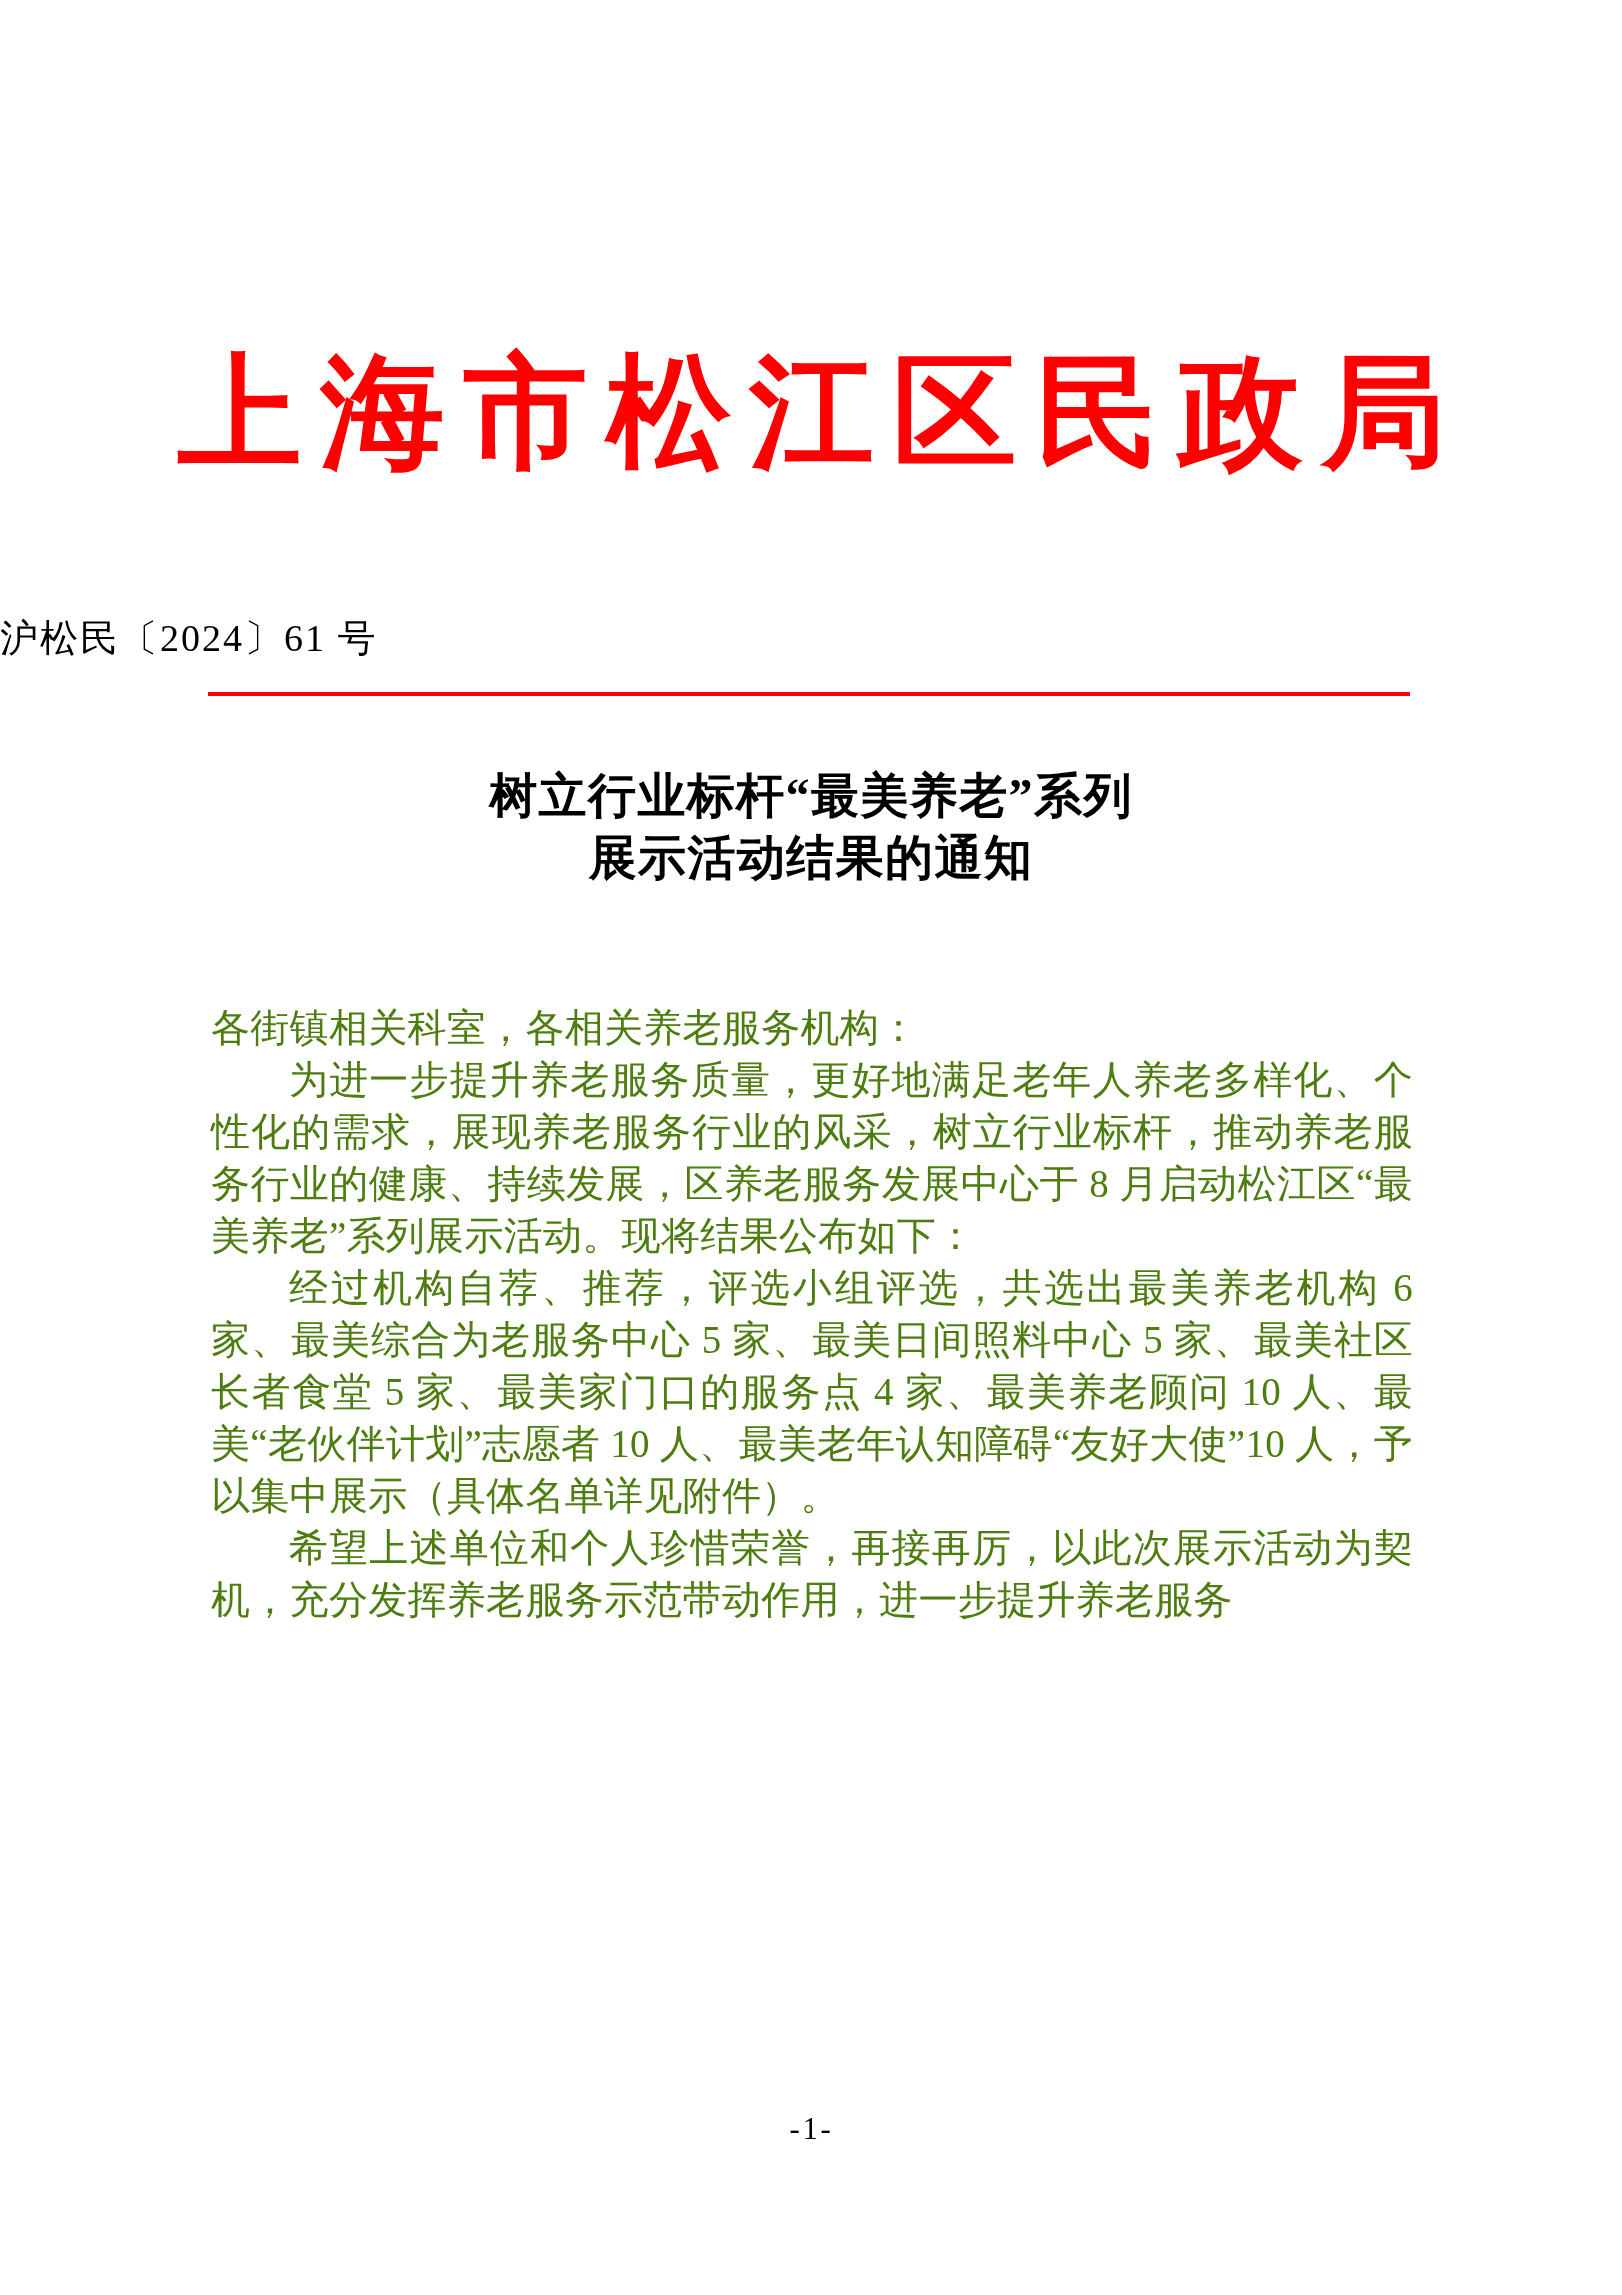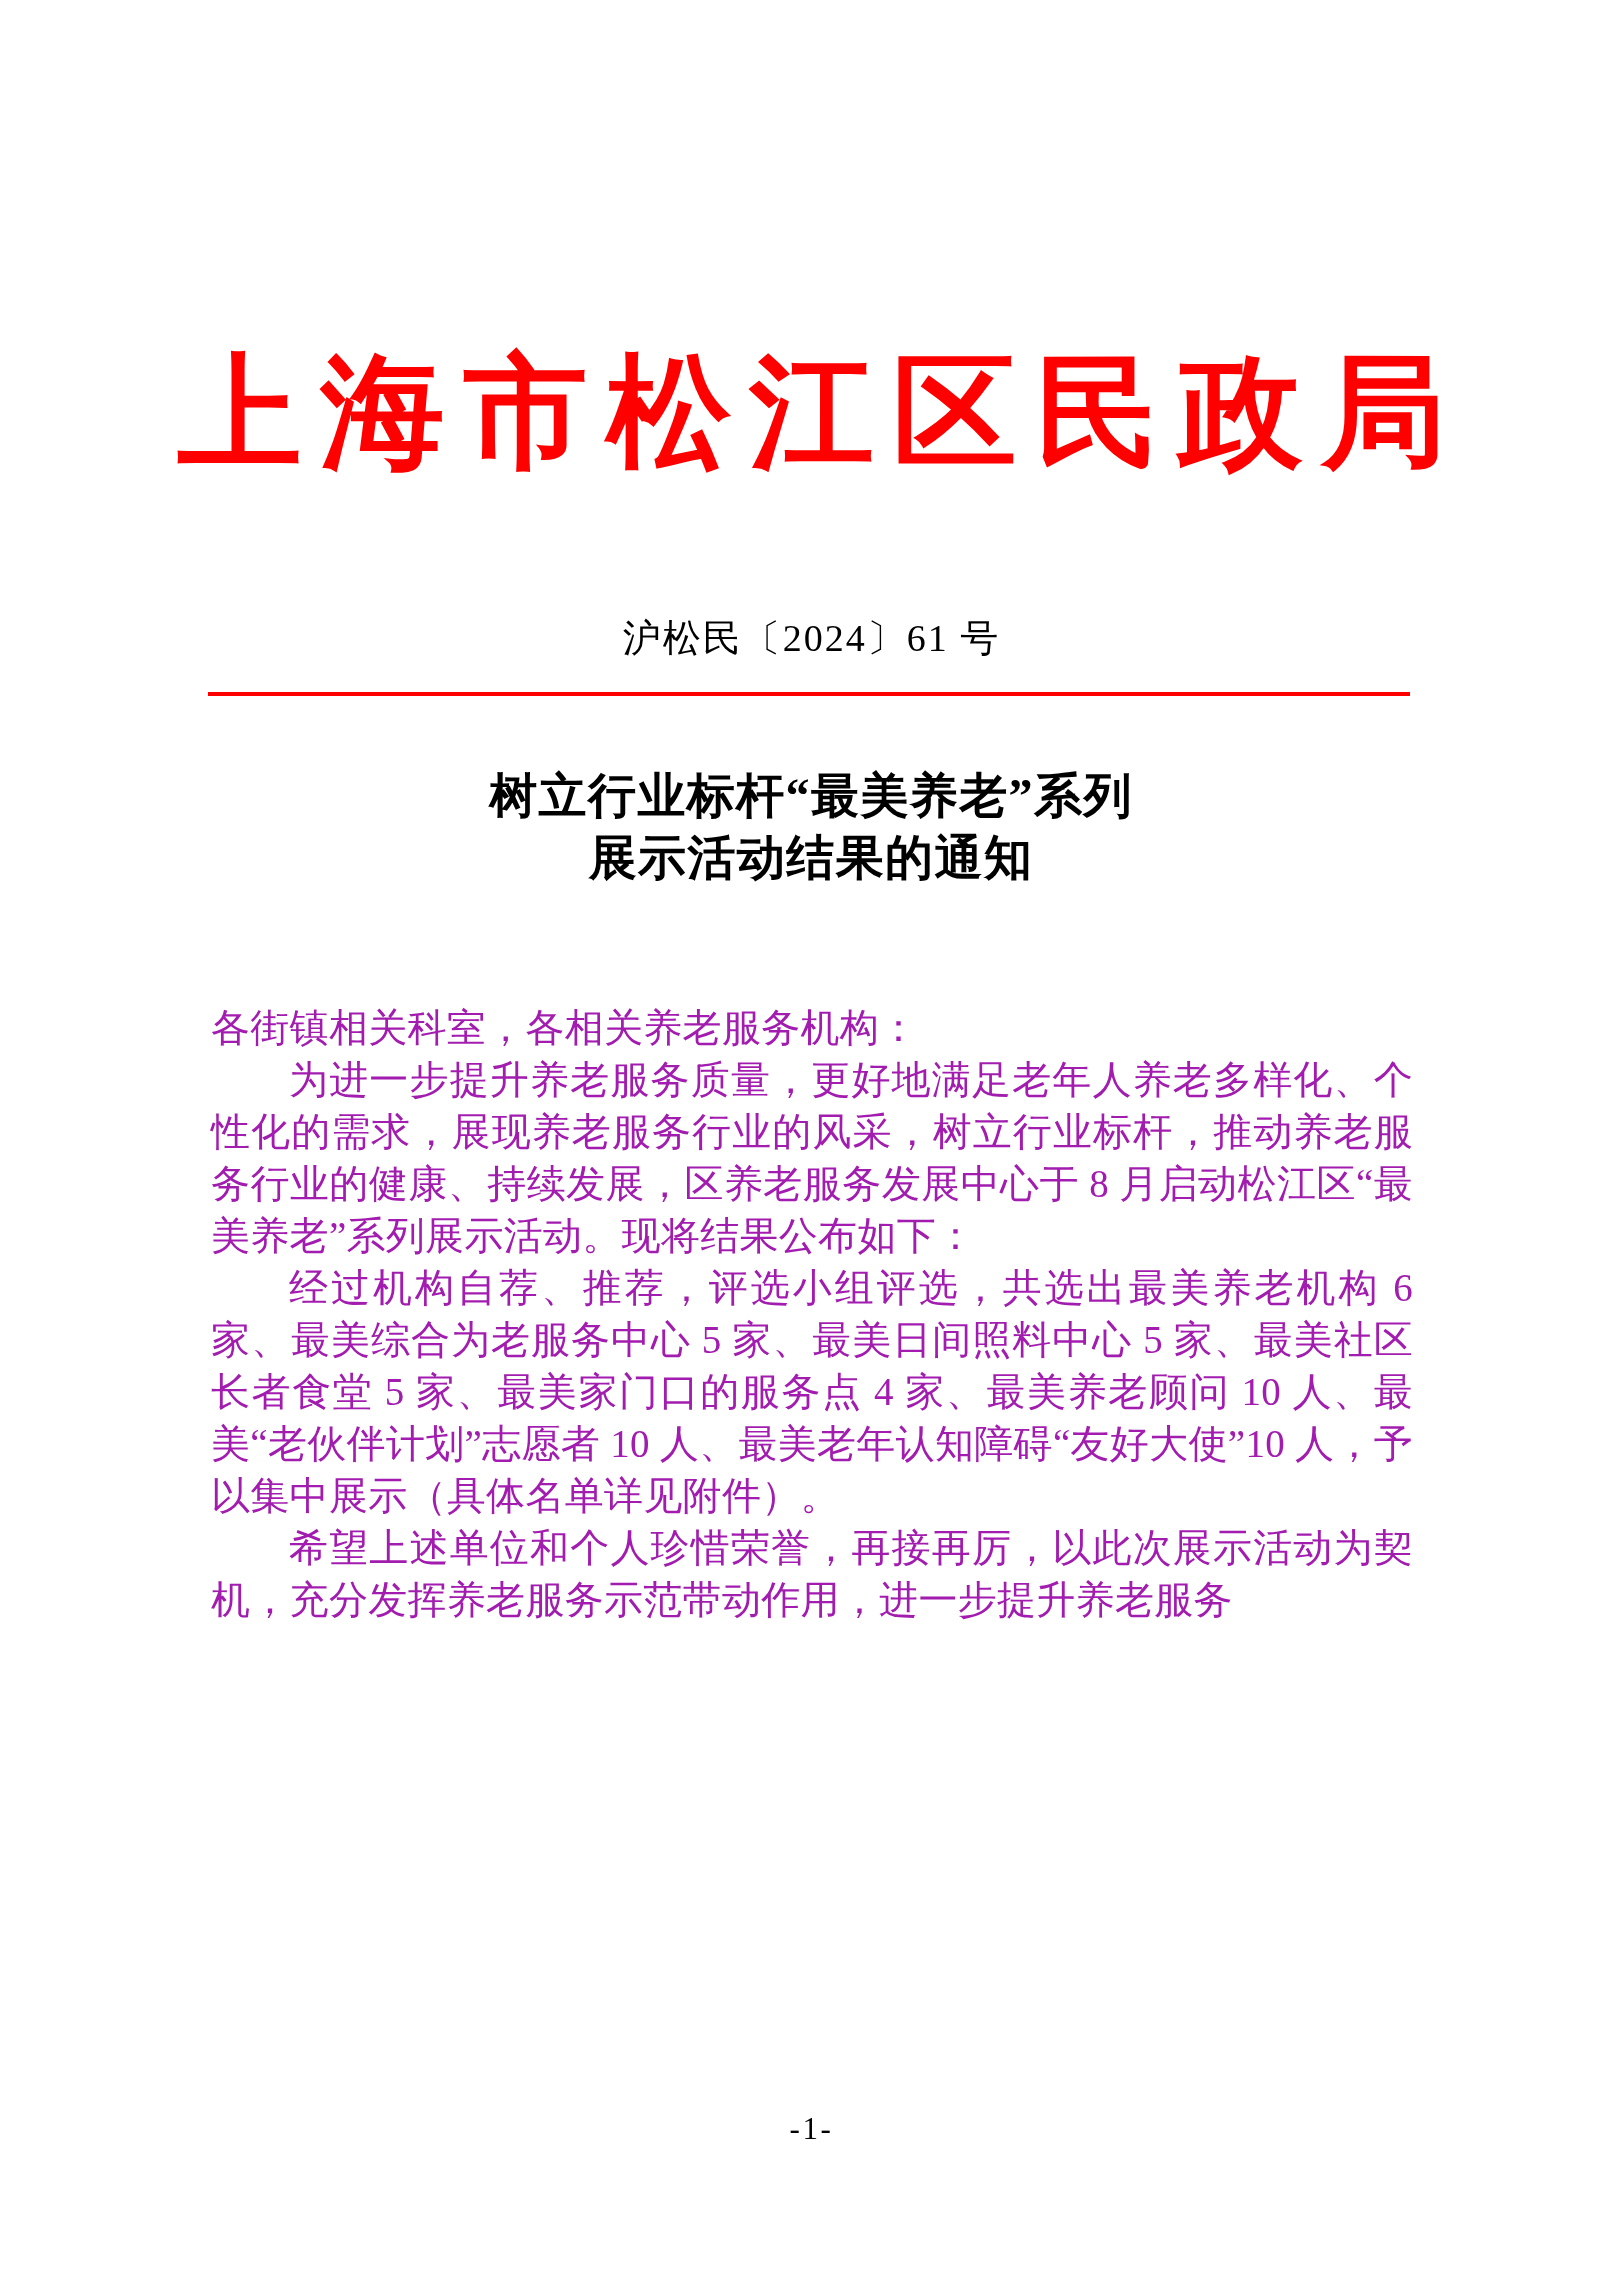--- a/index.html
+++ b/index.html
@@ -34,21 +34,21 @@
     text-indent: 19px;
     white-space: nowrap;
   }
 
   
   .doc-number {
     position: absolute;
     left: 0;
     top: 613px;
     width: 1623px;
-    text-align: center;
+    text-align: left;
     color: #000000;
     font-family: "Liberation Serif", "DejaVu Serif", serif;
     font-size: 38px;
     line-height: 1.35;
     letter-spacing: 2px;
     white-space: nowrap;
   }
 
   
   .red-rule {
@@ -77,21 +77,21 @@
   .doc-title .title-line {
     display: block;
   }
 
   
   .body-text {
     position: absolute;
     left: 211px;
     top: 1002px;
     width: 1202px;
-    color: #a21caf;
+    color: #4d7c0f;
     font-family: "Liberation Serif", "DejaVu Serif", serif;
     font-size: 39px;
     line-height: 52px;
     text-align: justify;
     text-justify: inter-character;
     letter-spacing: 0.3px;
   }
   .body-text p {
     margin: 0;
     padding: 0;

